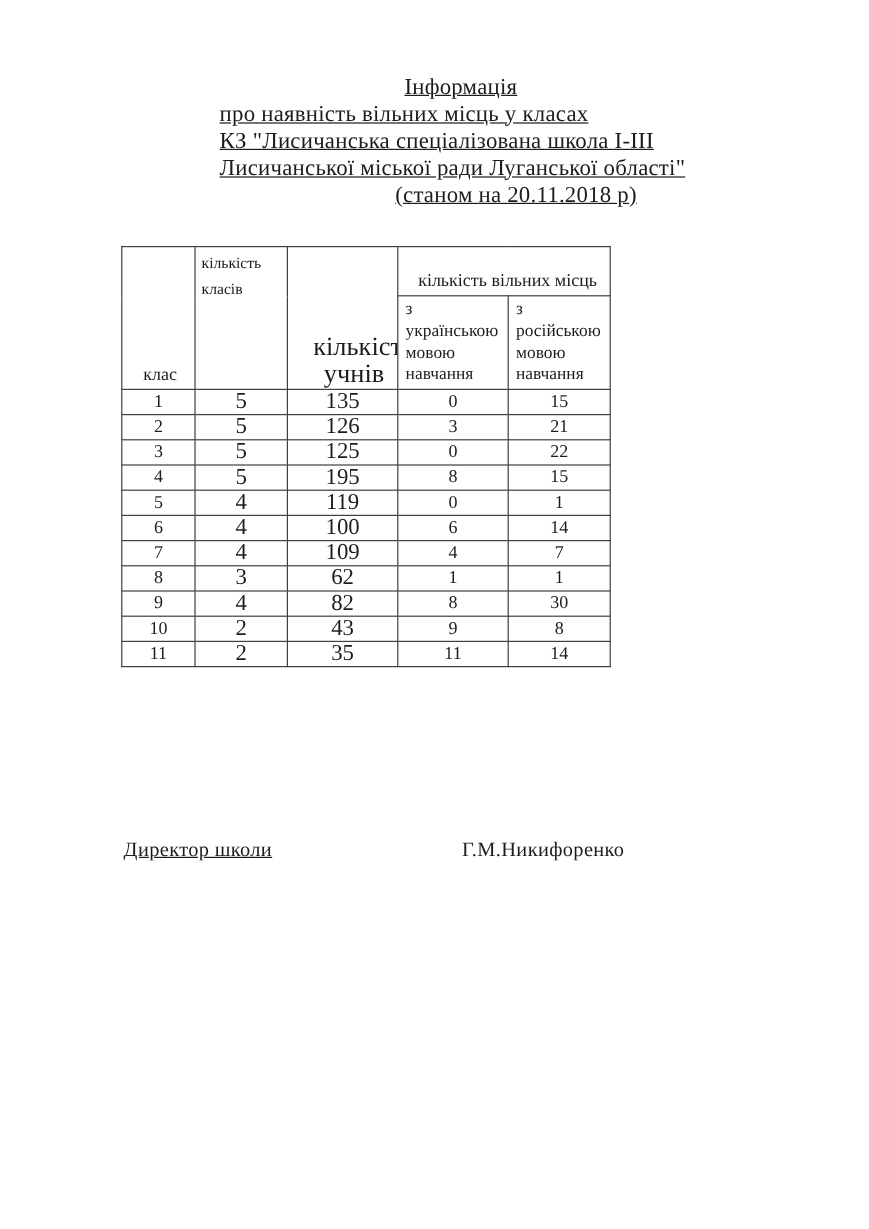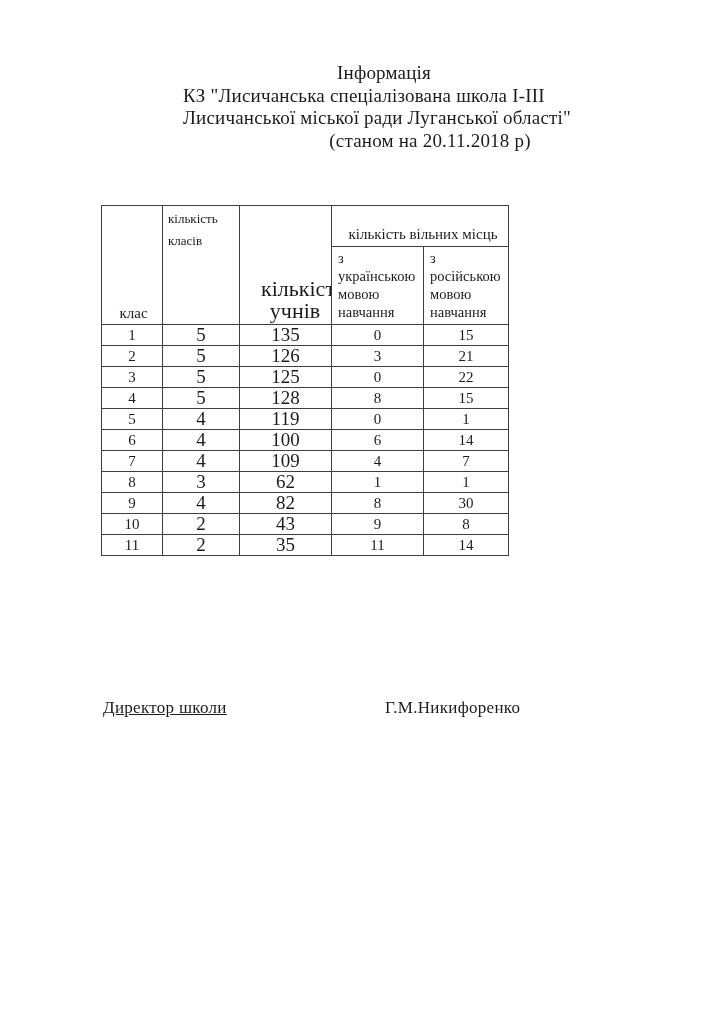--- a/index.html
+++ b/index.html
@@ -21,21 +21,21 @@
   .title-block {
     position: absolute;
     left: 103px;
     top: 62px;
     width: 500px;
     font-size: 19px;
     line-height: 22.5px;
     letter-spacing: 0.2px;
     white-space: nowrap;
   }
-  .t-line { display: block; }
+  .t-line { display: block; text-decoration: underline; }
   .t-0 { padding-left: 234px; }
   .t-1, .t-2, .t-3, .t-4 { padding-left: 80px; }
   .t-5 { padding-left: 154px; text-align: center; }
 
   
   .doc-table {
     position: absolute;
     left: 101px;
     top: 205px;
     width: 407px;
@@ -123,20 +123,21 @@
     top: 0;
   }
 </style>
 </head>
 <body>
 
 <div class="page">
 
   <div class="title-block">
     <span class="t-line t-0">Інформація</span>
+    <span class="t-line t-1">про наявність вільних місць у класах</span>
     <span class="t-line t-2">КЗ "Лисичанська спеціалізована школа І-ІІІ</span>
     <span class="t-line t-4">Лисичанської міської ради Луганської області"</span>
     <span class="t-line t-5">(станом на 20.11.2018 р)</span>
   </div>
 
   <table class="doc-table">
     <colgroup>
       <col class="col-class">
       <col class="col-nclasses">
       <col class="col-students">
@@ -179,21 +180,21 @@
         <tr>
           <td class="c0">3</td>
           <td class="c1">5</td>
           <td class="c2">125</td>
           <td class="c3">0</td>
           <td class="c4">22</td>
         </tr>
         <tr>
           <td class="c0">4</td>
           <td class="c1">5</td>
-          <td class="c2">128</td>
+          <td class="c2">195</td>
           <td class="c3">8</td>
           <td class="c4">15</td>
         </tr>
         <tr>
           <td class="c0">5</td>
           <td class="c1">4</td>
           <td class="c2">119</td>
           <td class="c3">0</td>
           <td class="c4">1</td>
         </tr>

